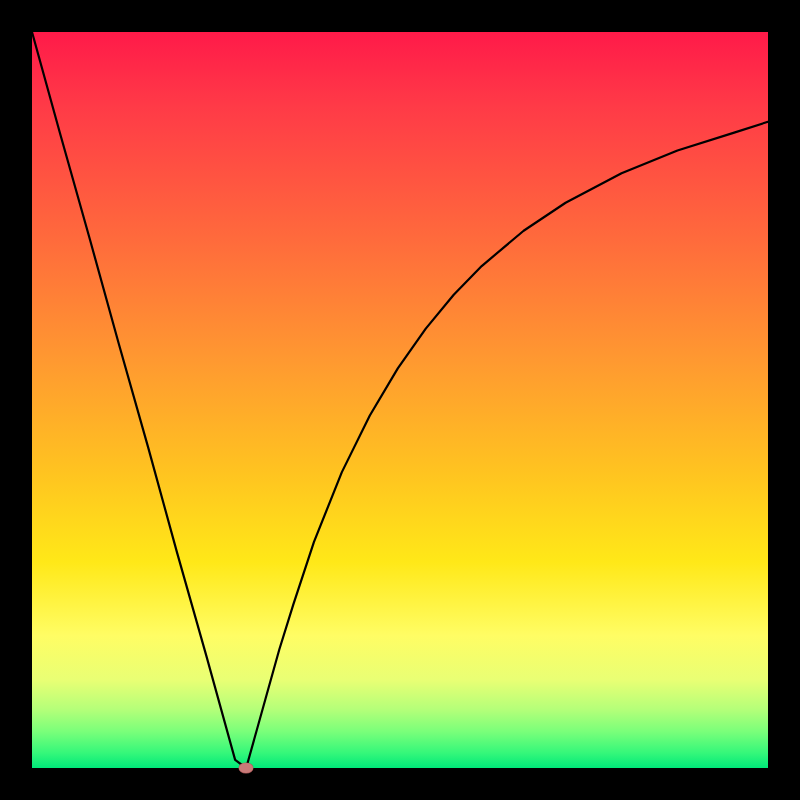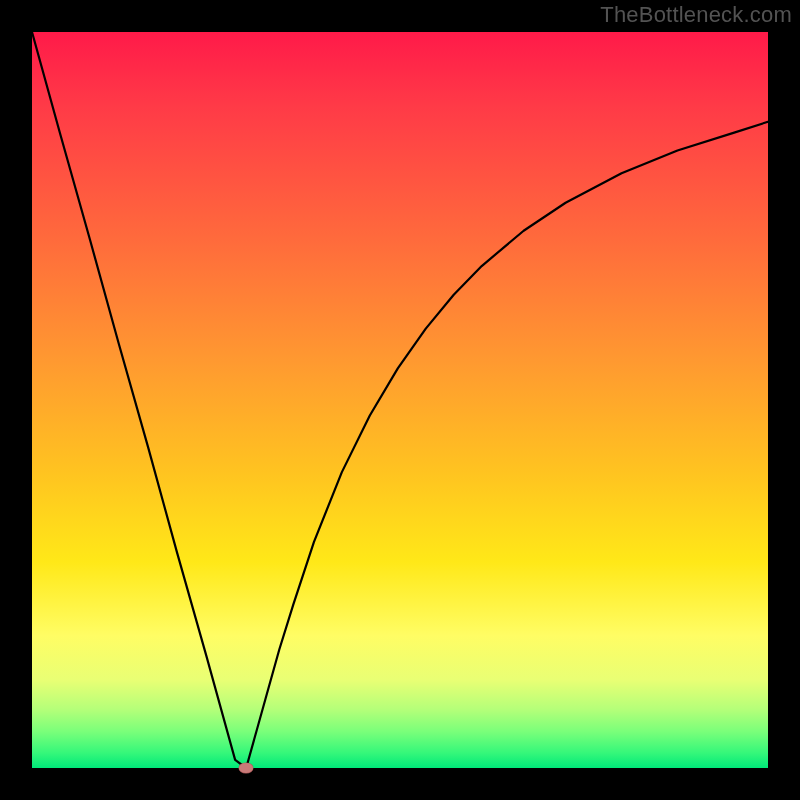--- a/index.html
+++ b/index.html
@@ -72,21 +72,20 @@
     border-radius: 50%;
     background: #c97a78;
     box-shadow: 0 0 0 0.5px #a55;
     transform: translate(-50%, -50%);
   }
 </style>
 </head>
 <body>
 
 <div class="frame">
-  <div class="watermark">TheBottleneck.com</div>
   <div class="plot-area">
     <svg class="curve-svg" viewBox="0 0 736 736" preserveAspectRatio="none">
       <path id="left-branch" class="curve-path" d="M0.00 0.00 L28.70 103.78 L58.14 208.29 L86.85 312.06 L116.29 415.84 L144.99 520.35 L174.43 624.13 L203.14 727.90 L214.18 736.00"></path>
       <path id="right-branch" class="curve-path" d="M214.18 736.00 L233.31 667.55 L247.30 617.50 L261.28 572.61 L281.89 510.05 L309.86 440.13 L337.82 383.46 L365.79 336.35 L393.76 296.61 L421.73 262.75 L449.70 234.05 L491.65 198.72 L533.60 170.75 L589.54 141.31 L645.47 118.50 L701.41 100.83 L736.00 89.79"></path>
     </svg>
     <div id="marker" class="marker" style="left: 214.176px; top: 736px;"></div>
   </div>
 </div>
 
 </body></html>

